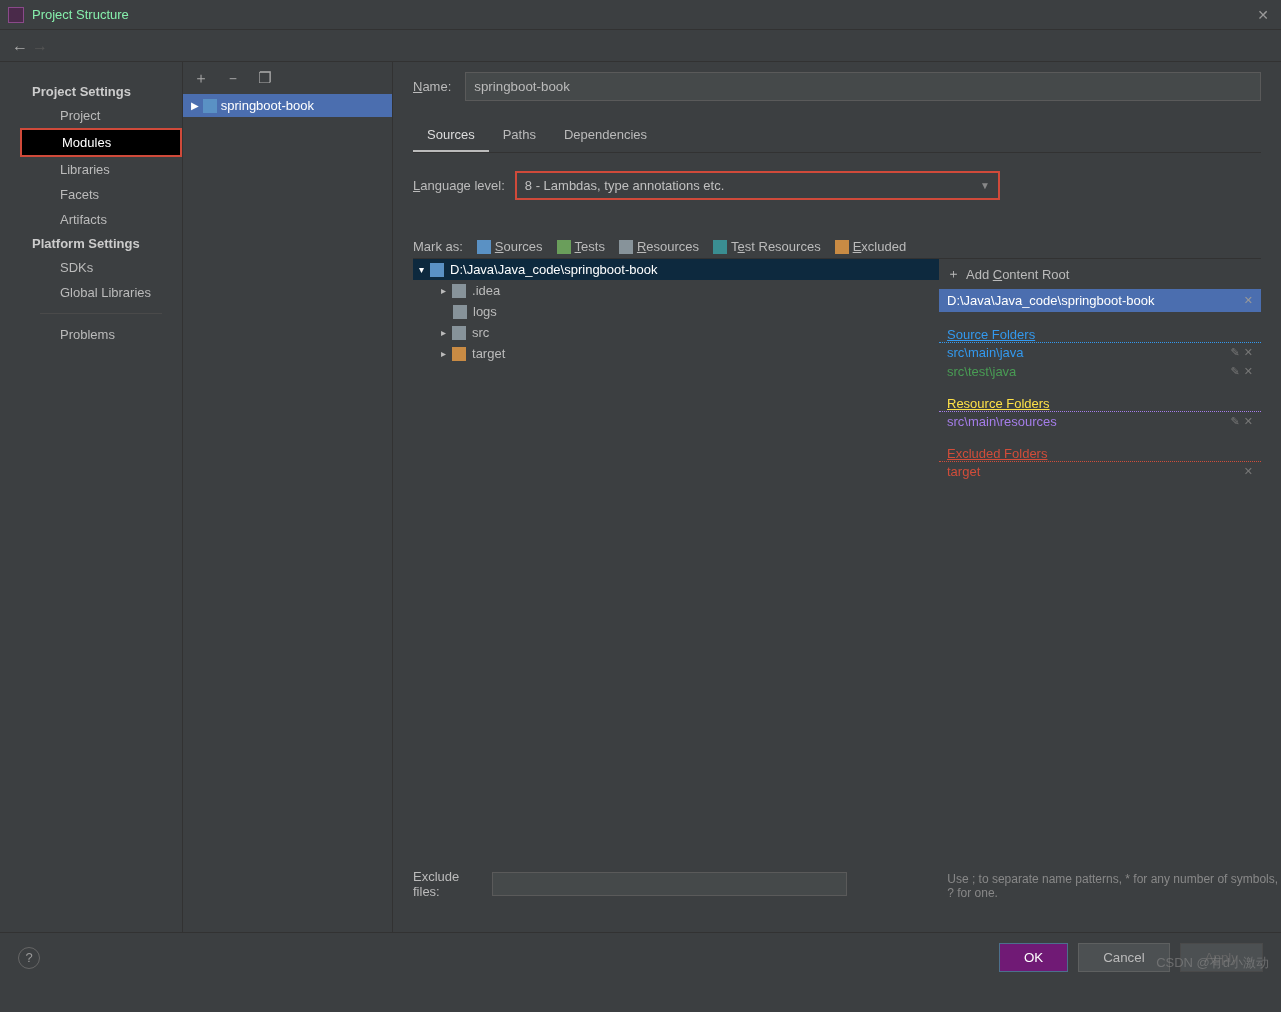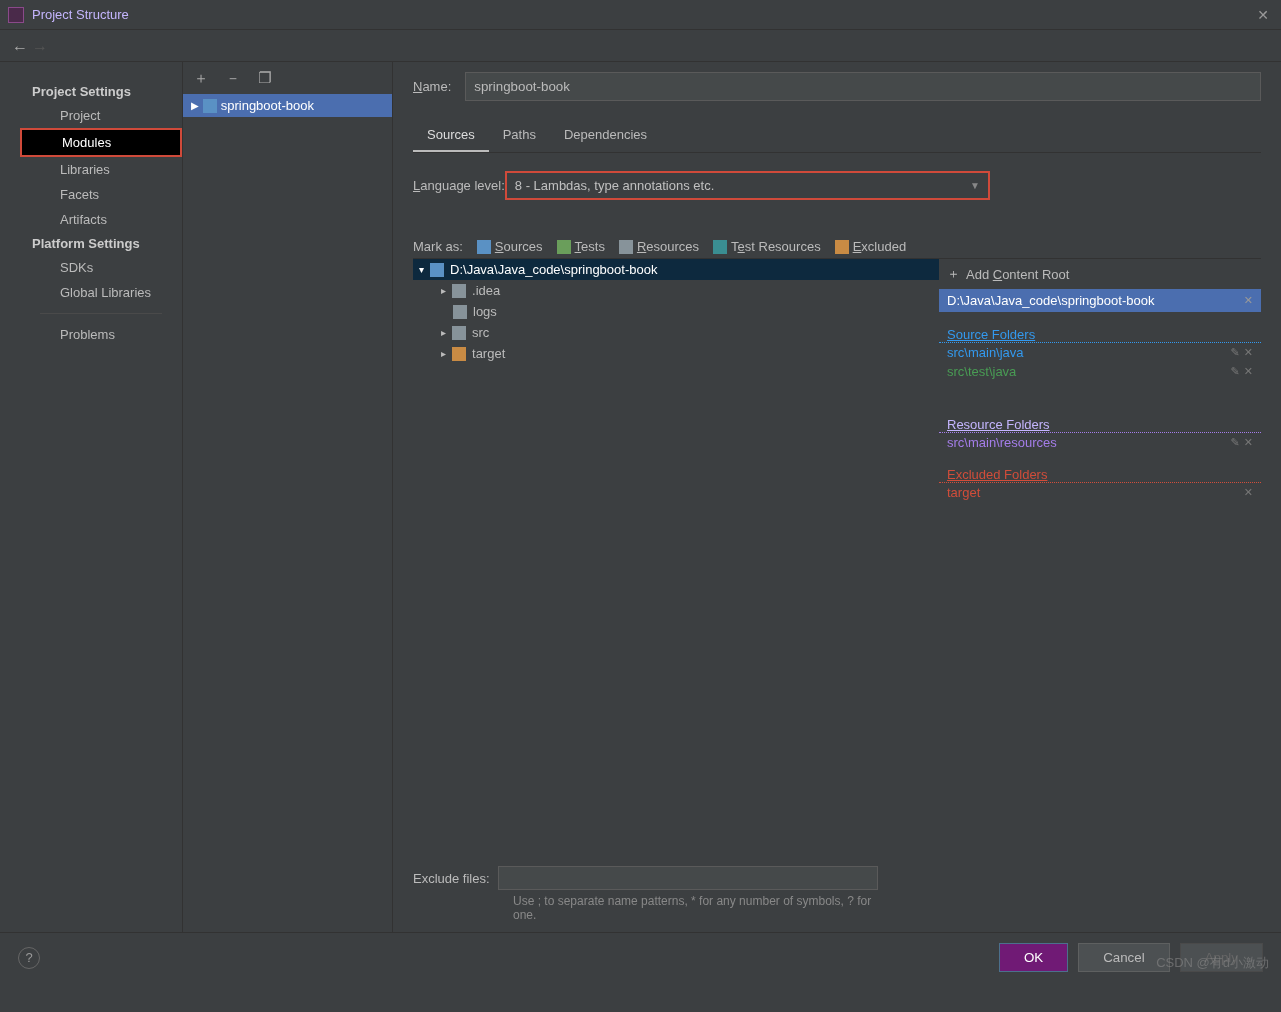--- a/index.html
+++ b/index.html
@@ -1,19 +1,19 @@
 <!DOCTYPE html>
 <html><head>
 <meta charset="utf-8">
 <style>
 * { box-sizing: border-box; margin: 0; padding: 0; }
 body { font-family: "Segoe UI", Arial, sans-serif; font-size: 13px; background: #3c3f41; color: #bbbbbb; width: 1281px; height: 1012px; overflow: hidden; }
 .titlebar { height: 30px; background: #3c3f41; display: flex; align-items: center; padding: 0 8px; border-bottom: 1px solid #323232; }
 .app-icon { width: 16px; height: 16px; margin-right: 8px; background: #4a2a4a; border: 1px solid #8a4a8a; display:inline-block; }
-.title-text { flex: 1; color: #c4b5fd; }
+.title-text { flex: 1; color: #86efac; }
 .close-btn { width: 20px; text-align: center; color: #999; font-size: 14px; cursor: pointer; }
 .navbar { height: 32px; display: flex; align-items: center; padding: 0 10px; border-bottom: 1px solid #323232; }
 .nav-arrow { width: 20px; text-align: center; color: #aaa; font-size: 16px; }
 .nav-arrow.disabled { color: #555; }
 .content { display: flex; height: 870px; }
 .sidebar { width: 183px; border-right: 1px solid #323232; padding-top: 18px; padding-left: 20px; }
 .side-heading { font-weight: bold; color: #cccccc; padding: 4px 12px; font-size: 13px; }
 .side-item { padding: 5px 12px 5px 40px; color: #bbbbbb; cursor: pointer; }
 .side-item.selected { background: #000000; color: #fff; border: 2px solid #d04a3a; }
 .side-divider { height: 0; margin: 8px 20px; border-top: 1px solid #4a4a4a; }
@@ -22,46 +22,46 @@
 .mid-tool { width: 16px; height: 16px; display: inline-flex; justify-content:center; align-items:center; color:#aaa; font-size:15px; cursor:pointer;}
 .mid-tree-item { background: #4b6eaf; color: #fff; padding: 4px 8px; display: flex; align-items: center; gap: 4px; }
 .tree-chevron { font-size: 10px; }
 .main { flex: 1; padding: 10px 20px; position: relative; }
 .name-row { display: flex; align-items: center; gap: 14px; margin-bottom: 18px; }
 .name-label { color: #bbbbbb; }
 .name-input { flex: 1; background: #45494a; border: 1px solid #5a5a5a; color: #bbb; padding: 6px 8px; }
 .tabs { display: flex; border-bottom: 1px solid #323232; margin-bottom: 18px; }
 .tab { padding: 8px 14px; color: #bbb; cursor: pointer; }
 .tab.active { border-bottom: 2px solid #bbb; color: #ddd; }
-.lang-row { display: flex; align-items: center; margin-bottom: 18px; }
+.lang-row { display: flex; align-items: center; gap: 10px; margin-bottom: 18px; }
 .lang-drop { flex: 1; max-width: 485px; background: #3c3f41; border: 2px solid #d04a3a; padding: 5px 8px; color:#c0c0c0; display:flex; justify-content:space-between; align-items:center;}
 .drop-arrow{font-size:10px;color:#888;}
 .markas-row { display: flex; align-items: center; gap: 14px; margin-bottom: 4px; margin-top: 39px; }
 .mark-btn { display: inline-flex; align-items: center; gap: 4px; color: #bbb; cursor: pointer; font-size:13px;}
 .main-panels { display: flex; gap: 0; height: 590px; }
 .tree-panel { flex: 1; border-top: 1px solid #323232;}
 .tree-row { display: flex; align-items: center; gap: 6px; padding: 3px 6px; }
 .tree-row.selected { background: #0d293e; color:#fff;}
 .right-panel { width: 322px; }
 .add-root { padding: 6px 8px; display:flex; align-items:center; gap:6px; cursor:pointer; border-top:1px solid #323232;}
 .root-path { background: #4b6eaf; color:#fff; padding: 4px 8px; display:flex; justify-content:space-between; align-items:center;}
 .cat { padding: 15px 8px 0 8px; font-weight: 500; text-decoration: underline; }
 .cat.src   { color:#3399ee; border-bottom:1px dotted #3399ee;}
 .cat.test  { color:#499c54; border-bottom:1px dotted #499c54;}
-.cat.res   { color:#c4b5fd; border-bottom:1px dotted #a47de9;margin-top:21px;}
+.cat.res   { color:#fde047; border-bottom:1px dotted #a47de9;}
 .cat.excl  { color:#d14d3a; border-bottom:1px dotted #d14d3a;}
 .cat-item { padding: 2px 8px; display:flex; justify-content:space-between; align-items:center;}
 .cat-item .path { }
 .path.src  { color:#3399ee;}
 .path.test { color:#499c54;}
 .path.res  { color:#a47de9;}
 .path.excl { color:#d14d3a;}
 .mini-icons{display:flex;gap:4px;}
 .mini-icons span{font-size:11px;color:#777;cursor:pointer;}
-.exclude-row { position:absolute; bottom:10px; left:20px; display:flex; flex-direction:column; }
+.exclude-row { position:absolute; bottom:32px; left:20px; display:flex; }
 .exclude-top{display:flex;align-items:center;gap:8px;}
 .exclude-input{ width:380px; background:#45494a; border:1px solid #5a5a5a; color:#bbb;padding:4px 6px;height:24px;}
 .hint{ color:#888; font-size:12px; margin-left:100px; margin-top:4px; max-width:380px;}
 .footer { height: 50px; border-top: 1px solid #323232; display: flex; align-items: center; padding: 0 18px; }
 .help-btn{ width:22px;height:22px;border-radius:11px;border:1px solid #666;display:flex;align-items:center;justify-content:center;color:#999;cursor:pointer;}
 .spacer{flex:1;}
 .btn{ padding:6px 24px; background:#4c5052; border:1px solid #5e6060; color:#bbb; margin-left:10px; cursor:pointer;}
 .btn.primary{ background:#701a75; border-color:#4c708c; color:#fff;}
 .btn.disabled{ color:#666; border-color:#4a4a4a;}
 .watermark{position:absolute; right:12px; bottom:40px; color:#888; font-size:13px; opacity:.6;}

